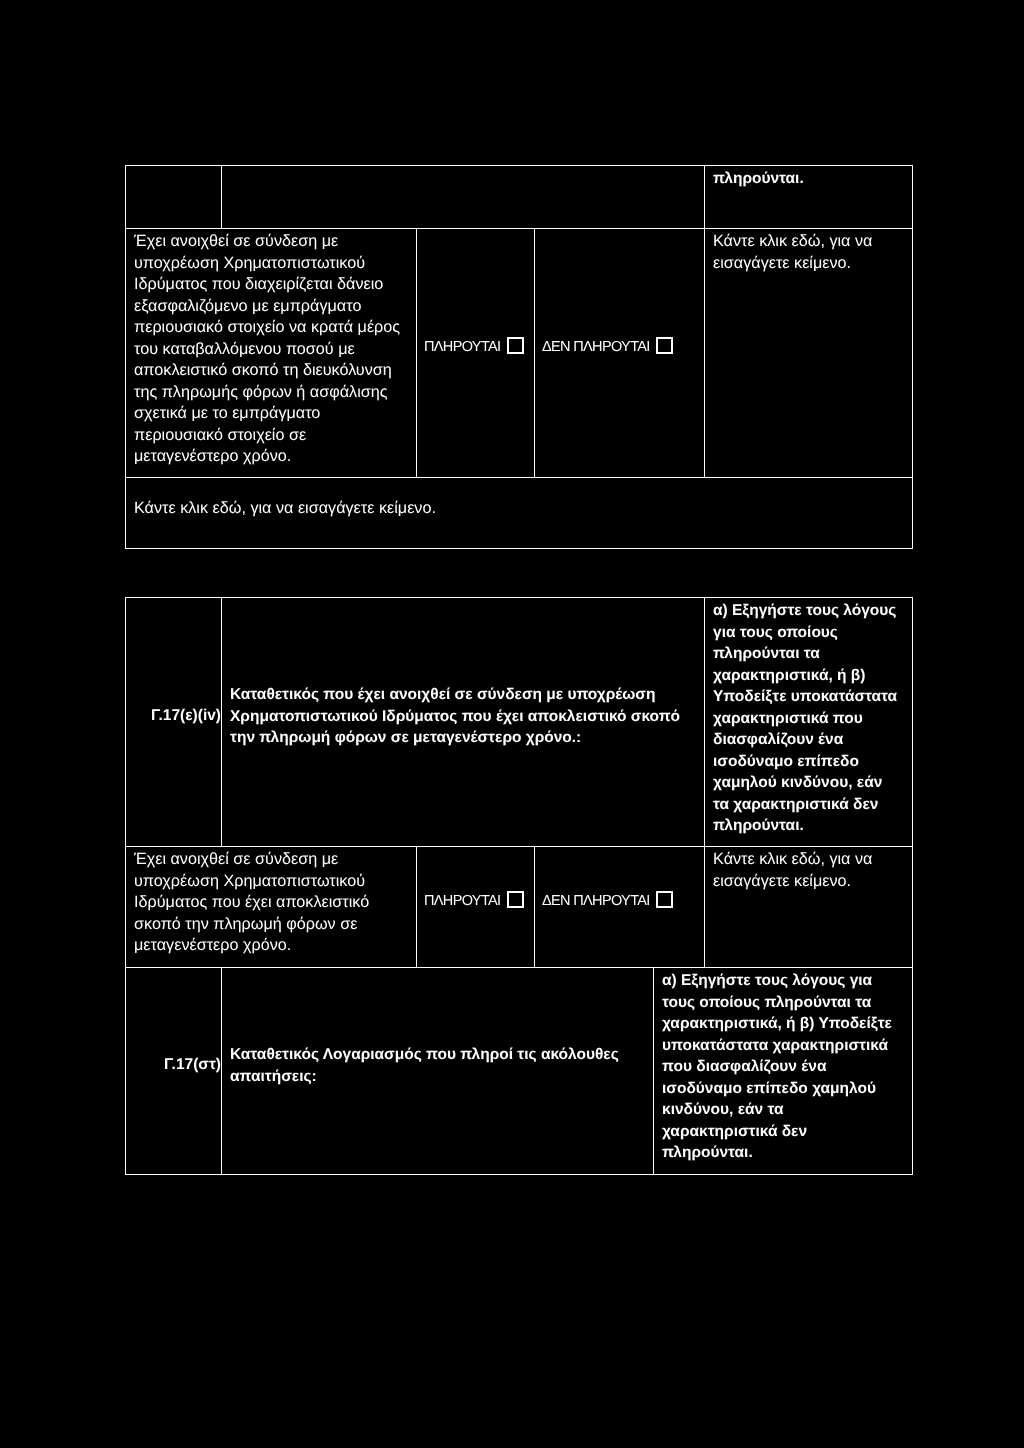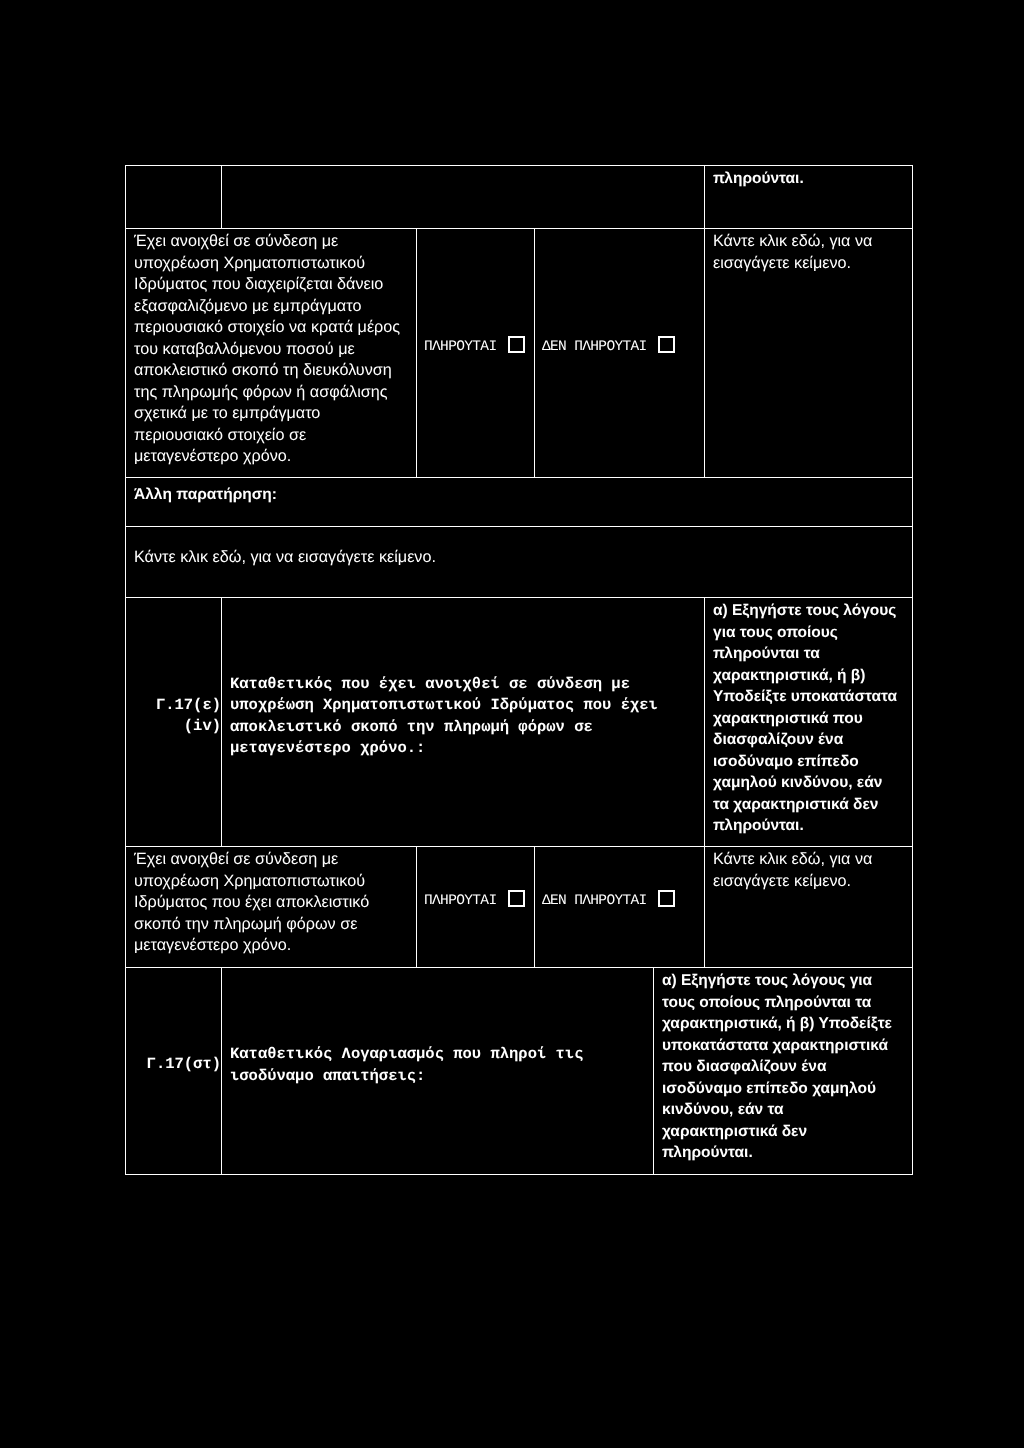--- a/index.html
+++ b/index.html
@@ -44,21 +44,21 @@
   .bold-txt {
     font-size: 15.5px;
     line-height: 21.5px;
     font-weight: 700;
   }
   .small-txt {
     font-size: 14.5px;
     letter-spacing: -0.65px;
     font-weight: 400;
   }
-  .tbl td.mid { vertical-align: middle; font-family: Liberation Mono, monospace; }
+  .tbl td.mid { vertical-align: middle; }
   .tbl td.mid > span { position: relative; top: -6px; display: inline-block; }
   .tbl td.ctr { text-align: right; }
 
   .tbl-a { left: 125px; top: 165px; width: 787px; }
   .tbl-b { left: 125px; top: 597px; width: 787px; }
   .tbl-c { left: 125px; top: 967px; width: 787px; }
 
   .chk-row { display: block; text-align: left; line-height: 21px; white-space: nowrap; position: relative; top: -6px; padding-left: 7px; }
   .chk-box {
     display: inline-block;
@@ -102,25 +102,20 @@
           </span>
         </td>
         <td class="mid">
           <span class="chk-row">
             <span class="small-txt">ΔΕΝ ΠΛΗΡΟΥΤΑΙ</span>
             <span class="chk-box"></span>
           </span>
         </td>
         <td class="cell-pad">
           <span class="body-txt">Κάντε κλικ εδώ, για να εισαγάγετε κείμενο.</span>
-        </td>
-      </tr>
-      <tr style="height:49px">
-        <td colspan="5" class="cell-pad pad-space-before-sm">
-          <span class="bold-txt">Άλλη παρατήρηση:</span>
         </td>
       </tr>
       <tr style="height:71px">
         <td colspan="5" class="cell-pad pad-space-before-lg">
           <span class="body-txt">Κάντε κλικ εδώ, για να εισαγάγετε κείμενο.</span>
         </td>
       </tr>
     </tbody>
   </table>
 
@@ -172,21 +167,21 @@
       <col style="width:96px">
         <col style="width:432px">
         <col style="width:259px">
     </colgroup>
     <tbody>
       <tr style="height:207px">
         <td class="mid ctr">
           <span class="bold-txt">Γ.17(στ)</span>
         </td>
         <td class="mid cell-pad">
-          <span class="bold-txt">Καταθετικός Λογαριασμός που πληροί τις ισοδύναμο απαιτήσεις:</span>
+          <span class="bold-txt">Καταθετικός Λογαριασμός που πληροί τις ακόλουθες απαιτήσεις:</span>
         </td>
         <td class="cell-pad">
           <span class="bold-txt">α) Εξηγήστε τους λόγους για τους οποίους πληρούνται τα χαρακτηριστικά, ή β) Υποδείξτε υποκατάστατα χαρακτηριστικά που διασφαλίζουν ένα ισοδύναμο επίπεδο χαμηλού κινδύνου, εάν τα χαρακτηριστικά δεν πληρούνται.</span>
         </td>
       </tr>
     </tbody>
   </table>
 
 </div>
 

